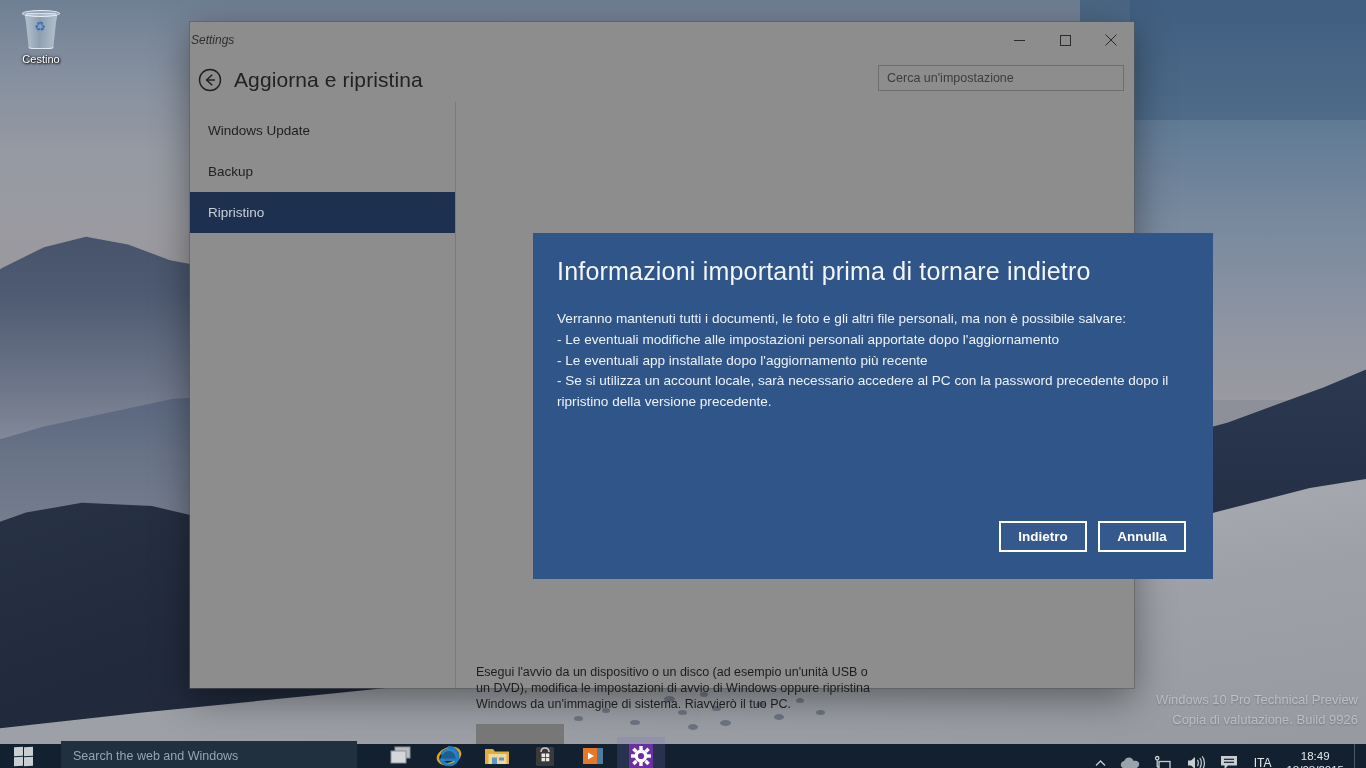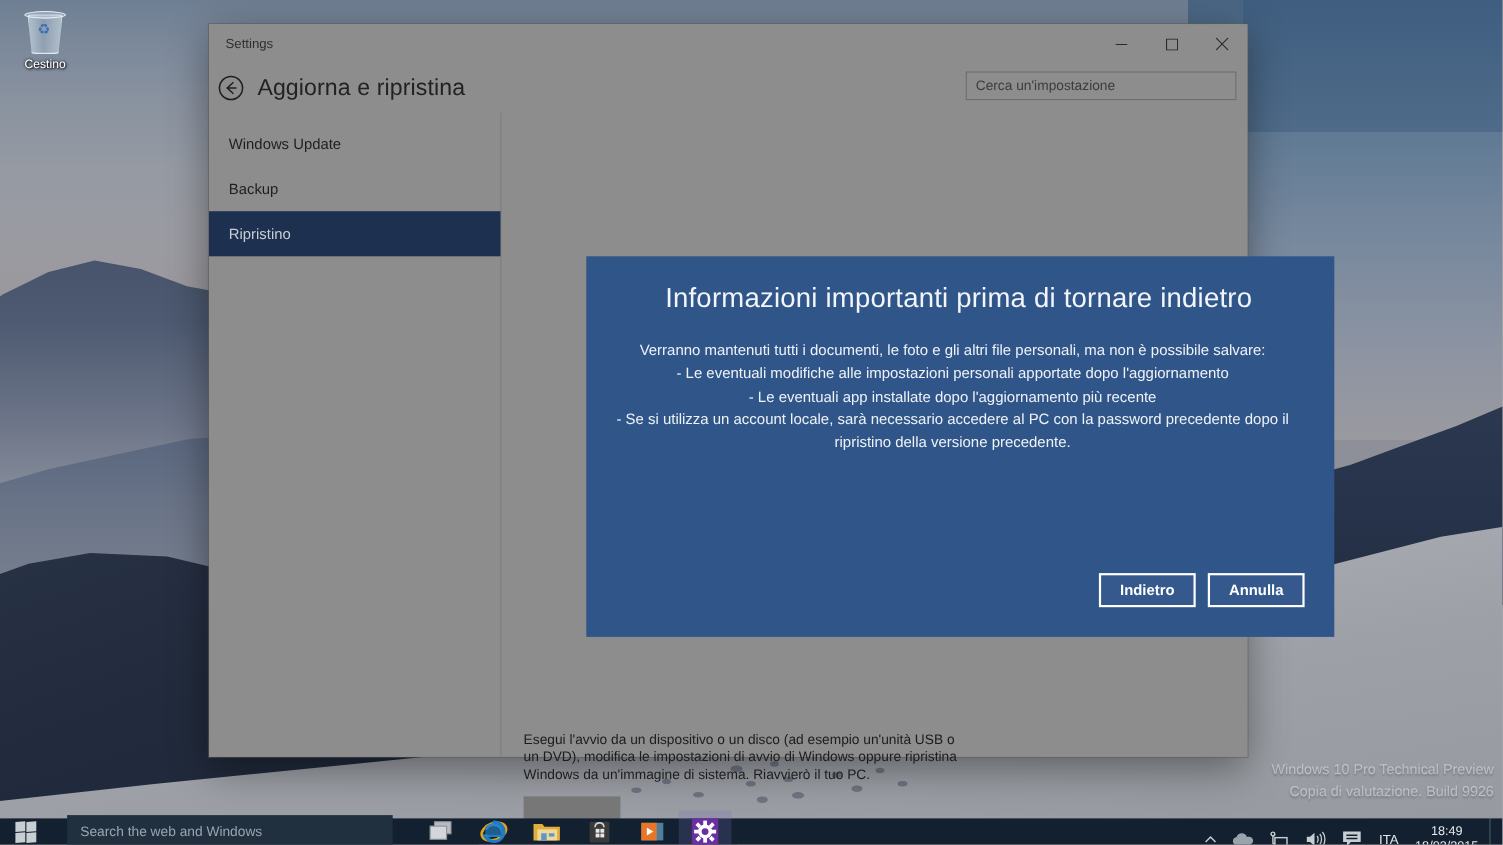--- a/index.html
+++ b/index.html
@@ -127,21 +127,21 @@
     position: absolute; left: 190px; top: 22px;
     width: 944px; height: 666px;
     background: #8d8d8d;
     box-shadow: 0 0 0 1px rgba(90,90,90,.55), 0 10px 36px rgba(0,0,0,.42);
   }
   .titlebar {
     height: 36px; background: #8d8d8d;
     display: flex; align-items: center; position: relative;
   }
   .titlebar-text {
-    font-size: 12px; color: #2f2f2f; padding-left: 15px;
+    font-size: 12px; color: #2f2f2f; padding-left: 1px; font-style: italic;
   }
   .win-controls { position: absolute; right: 0; top: 0; display: flex; height: 36px; }
   .win-btn {
     width: 46px; height: 36px; display: flex; align-items: center; justify-content: center;
     cursor: default;
   }
   .win-btn svg { display: block; }
 
   .header-row {
     height: 44px; background: #8d8d8d;
@@ -188,21 +188,20 @@
   }
   .sec-block-3 { position: absolute; left: 20px; top: 562px; }
 
   
   #modal-dialog {
     position: absolute; left: 343px; top: 211px;
     width: 680px; height: 346px;
     background: #2f5589;
     color: #fff;
     padding: 24px 27px 0 24px;
-    text-align: center;
   }
   .dlg-title {
     font-size: 25px; font-weight: 400; letter-spacing: .2px;
     margin-bottom: 23px; color: #f2f5f9;
   }
   .dlg-para {
     font-size: 13.6px; line-height: 20.8px; color: #eef2f7; max-width: 618px;
   }
   .dlg-para.bullet { margin-top: 0; }
   .dlg-buttons {

